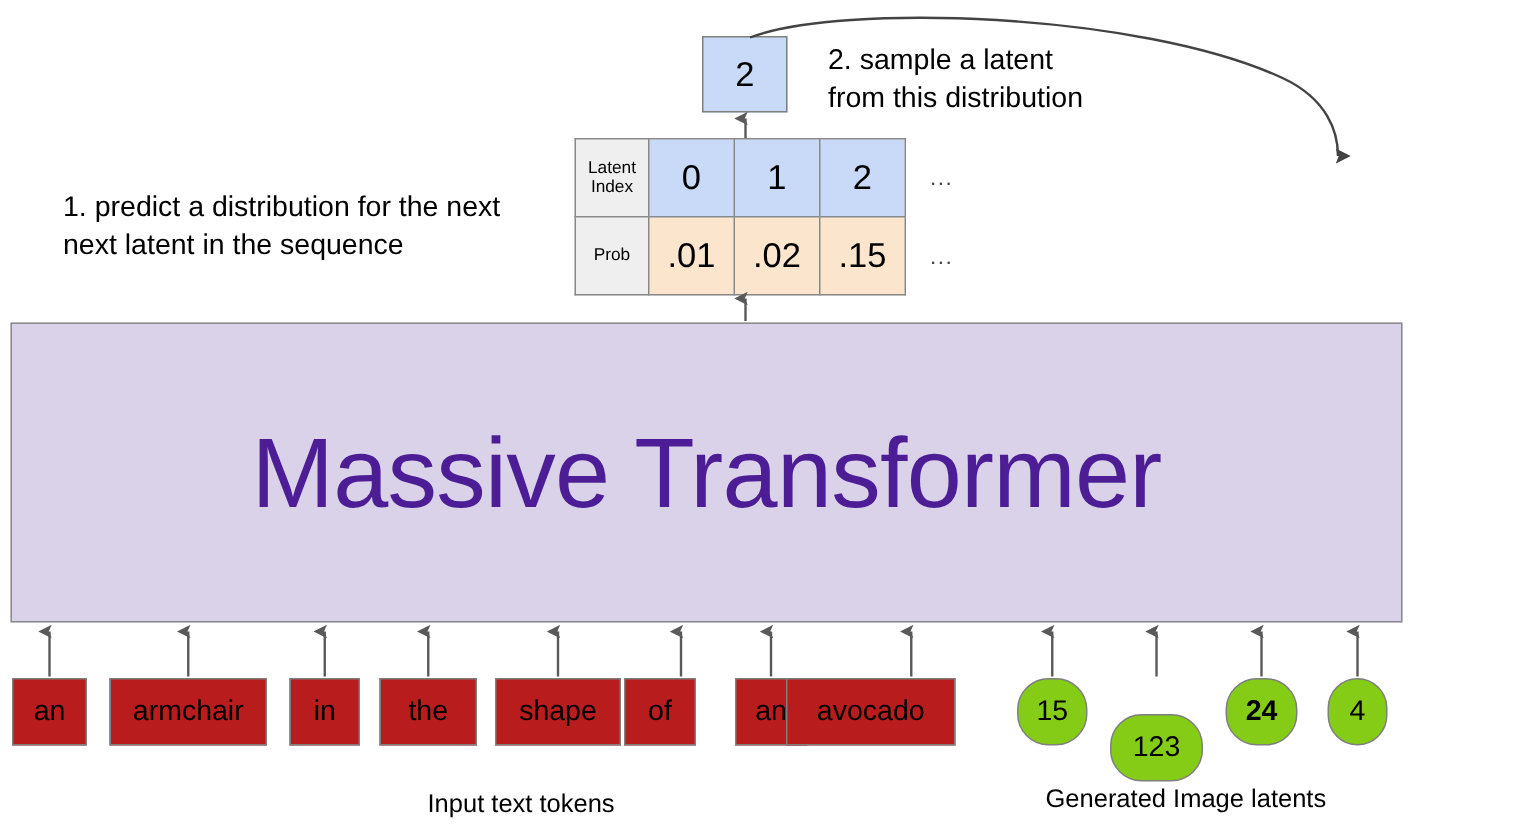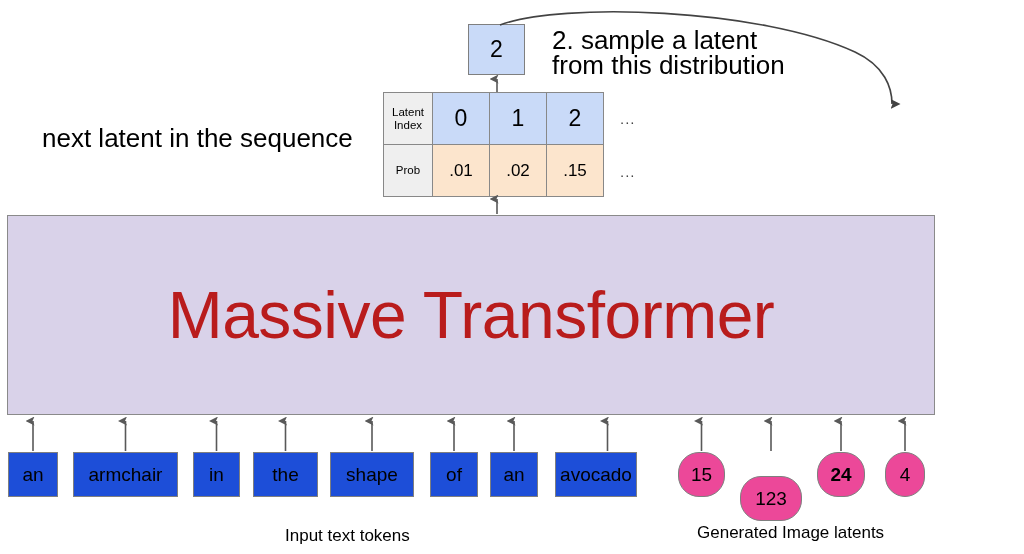--- a/index.html
+++ b/index.html
@@ -50,21 +50,21 @@
     color: #000;
   }
   td.idx {
     background: #c9daf8;
     width: 57px;
     font-size: 23px;
   }
   td.prob {
     background: #fce5cd;
     width: 57px;
-    font-size: 17px;
+    font-size: 23px;
   }
   #dist-table tr { height: 52px; }
   .ellipsis-cell {
     font-size: 15px;
     color: #444;
     letter-spacing: 1px;
   }
   #ell-row1 { left: 620px; top: 110px; }
   #ell-row2 { left: 620px; top: 163px; }
 
@@ -73,49 +73,49 @@
     left: 7px; top: 215px;
     width: 928px; height: 200px;
     background: #d9d2e9;
     border: 1px solid #8a8a8a;
     display: flex; align-items: center; justify-content: center;
   }
   #transformer-label {
     font-size: 66px;
     line-height: 1;
     letter-spacing: -0.5px;
-    color: #b91c1c;
+    color: #4c1d95;
   }
 
   
   .token-box {
     position: absolute;
     top: 452px;
     height: 45px;
     border: 1px solid #7f7f7f;
     display: flex; align-items: center; justify-content: center;
     font-size: 19px;
     white-space: nowrap;
   }
-  .token-text { background: #1d4ed8; }
-  .token-latent { background: #ec4899; border-radius: 21px; }
+  .token-text { background: #b91c1c; }
+  .token-latent { background: #84cc16; border-radius: 21px; }
 
   
   .caption {
     position: absolute;
     font-size: 17px;
     white-space: nowrap;
   }
   #caption-input { left: 285px; top: 526px; }
   #caption-generated { left: 697px; top: 523px; }
 
   
   .annot {
     position: absolute;
-    font-size: 26px;
+    font-size: 19px;
     line-height: 25px;
     color: #000;
   }
   #annot-1 { left: 42px; top: 126px; width: 330px; }
   #annot-2 { left: 552px; top: 28px; width: 250px; }
   #annot-3 { left: 760px; top: 118px; width: 260px; }
 
   svg.overlay {
     position: absolute;
     left: 0; top: 0;
@@ -153,20 +153,21 @@
   </table>
 
   <div class="abs ellipsis-cell" id="ell-row1">...</div>
   <div class="abs ellipsis-cell" id="ell-row2">...</div>
 
   <div class="abs" id="transformer">
     <span id="transformer-label">Massive Transformer</span>
   </div>
 
   <div class="annot" id="annot-1">
+    <div>1. predict a distribution for the next</div>
     <div>next latent in the sequence</div>
   </div>
   <div class="annot" id="annot-2">
     <div>2. sample a latent</div>
     <div>from this distribution</div>
   </div>
 
   <div id="token-layer">
       <div class="token-box token-text" style="left: 8px; width: 50px;">
         <span>an</span>
@@ -176,27 +177,27 @@
       </div>
       <div class="token-box token-text" style="left: 193px; width: 47px;">
         <span>in</span>
       </div>
       <div class="token-box token-text" style="left: 253px; width: 65px;">
         <span>the</span>
       </div>
       <div class="token-box token-text" style="left: 330px; width: 84px;">
         <span>shape</span>
       </div>
-      <div class="token-box token-text" style="left: 430px; width: 48px;">
+      <div class="token-box token-text" style="left: 416px; width: 48px;">
         <span>of</span>
       </div>
       <div class="token-box token-text" style="left: 490px; width: 48px;">
         <span>an</span>
       </div>
-      <div class="token-box token-text" style="left: 555px; width: 82px;">
+      <div class="token-box token-text" style="left: 524px; width: 113px;">
         <span>avocado</span>
       </div>
       <div class="token-box token-latent" style="left: 678px; width: 47px;">
         <span>15</span>
       </div>
       <div class="token-box token-latent" style="left: 740px; width: 62px; margin-top: 24px;">
         <span>123</span>
       </div>
       <div class="token-box token-latent" style="left: 817px; width: 48px; font-weight: bold;">
         <span>24</span>

